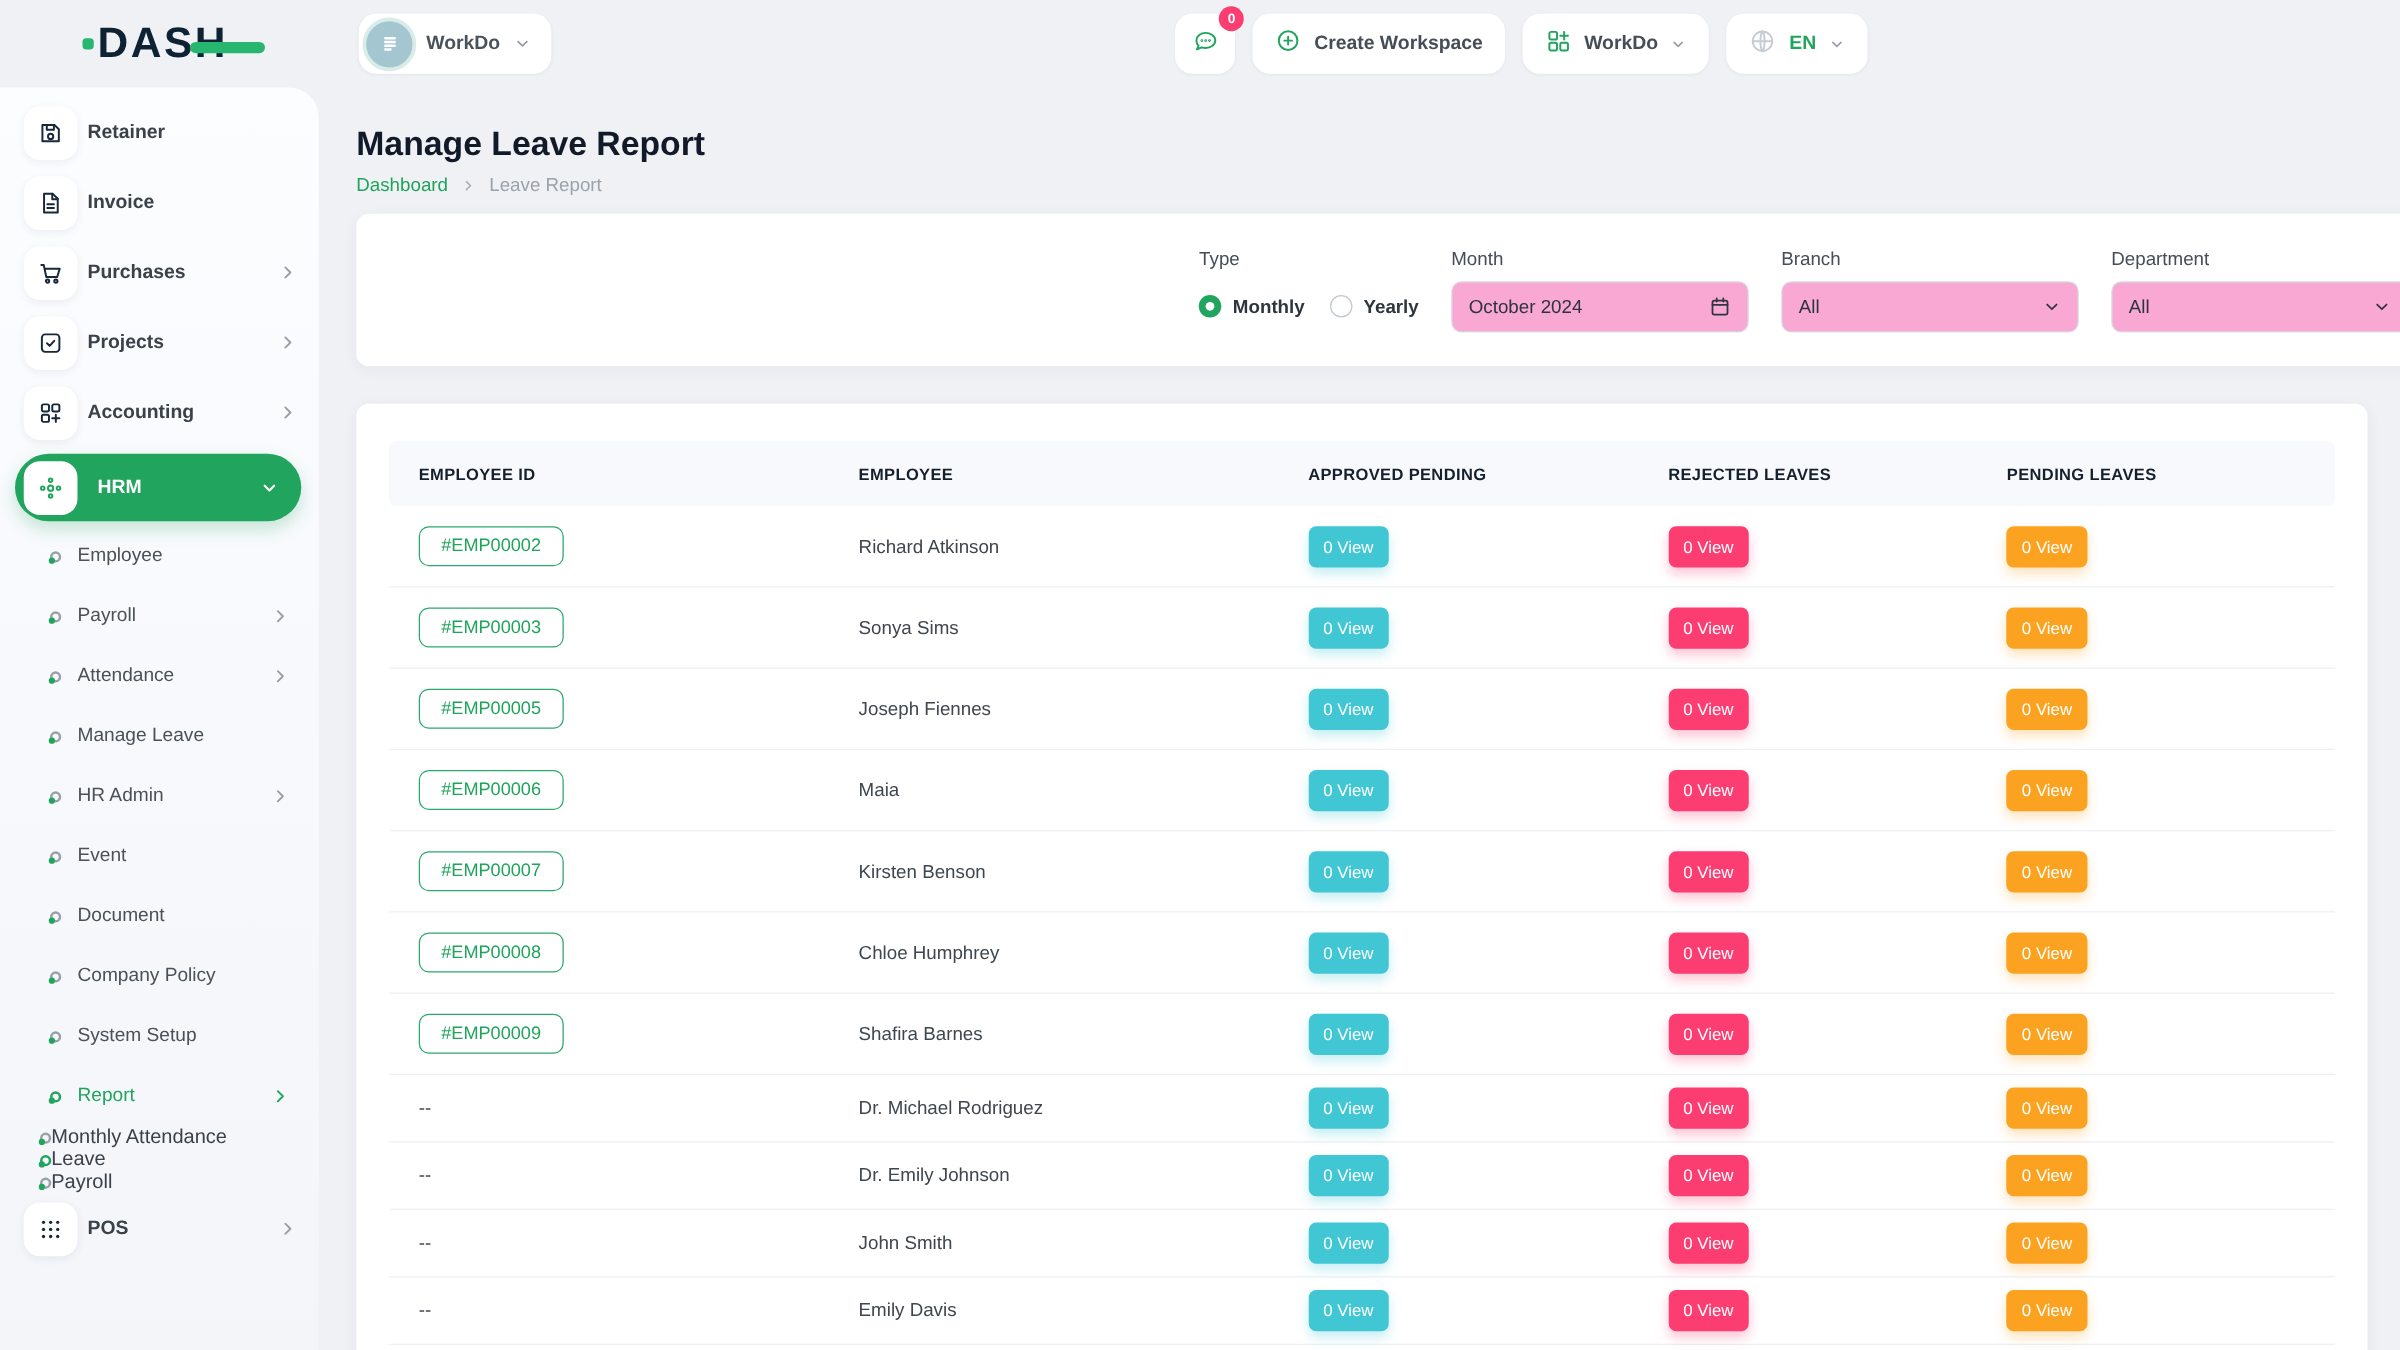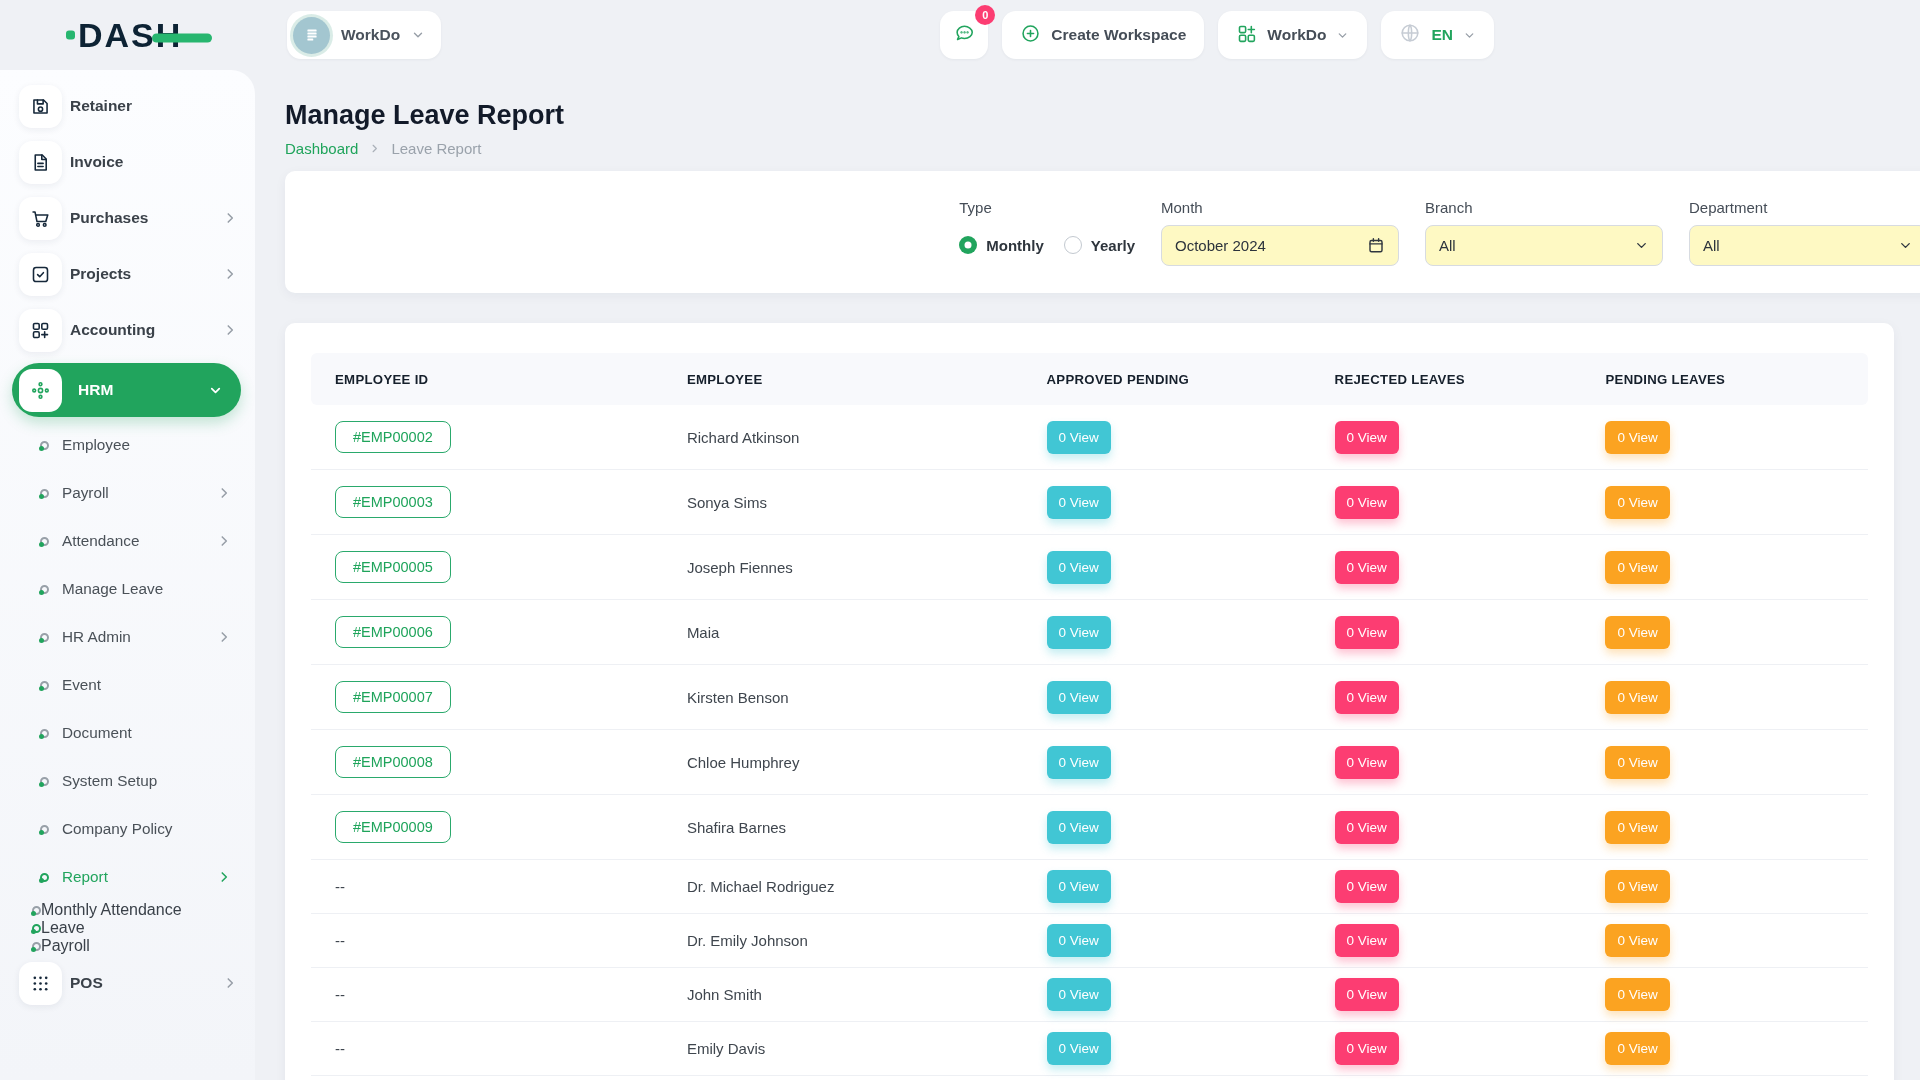--- a/index.html
+++ b/index.html
@@ -53,21 +53,21 @@
 
   .card { background:#fff; border-radius:10px; box-shadow:0 3px 12px rgba(25,42,70,.05); }
   .filter-card { margin-top:14px; width:1781px; height:122px; display:flex; align-items:center; justify-content:flex-end; gap:26px; padding-right:26px; }
   .fgroup { display:flex; flex-direction:column; gap:9px; }
   .flabel { font-size:15px; color:#454d57; }
   .radios { display:flex; gap:20px; align-items:center; height:41px; }
   .radio-label { display:flex; align-items:center; gap:9px; font-size:15px; font-weight:700; color:#2e353d; cursor:pointer; }
   .radio { width:18px; height:18px; border-radius:50%; border:1.5px solid #c3c9d0; background:#fff; position:relative; flex:none; }
   .radio.checked { border:none; background:#21a45d; }
   .radio.checked::after { content:''; position:absolute; width:7px; height:7px; background:#fff; border-radius:50%; left:50%; top:50%; transform:translate(-50%,-50%); }
-  .field { width:238px; height:41px; border:1px solid #d7dbe1; border-radius:8px; background:#fef9c3; display:flex; align-items:center; justify-content:space-between; padding:0 13px; font-size:15px; color:#2c333c; cursor:pointer; }
+  .field { width:238px; height:41px; border:1px solid #d7dbe1; border-radius:8px; background:#f9a8d4; display:flex; align-items:center; justify-content:space-between; padding:0 13px; font-size:15px; color:#2c333c; cursor:pointer; }
   .field .f-ic { color:#2f363f; display:flex; }
   .fbuttons { display:flex; gap:9px; align-self:flex-end; margin-bottom:28px; }
   .btn { width:39px; height:39px; border-radius:8px; border:none; display:flex; align-items:center; justify-content:center; color:#fff; cursor:pointer; }
   .btn-search { background:#1fa45b; box-shadow:0 5px 10px rgba(31,164,91,.25); }
   .btn-reset { background:#fc3d72; box-shadow:0 5px 10px rgba(252,61,114,.25); }
 
   
   .table-card { margin-top:30px; width:1609px; border-radius:10px 10px 0 0; padding:30px 26px 0; }
   .thead { display:grid; grid-template-columns:22.6% 23.1% 18.5% 17.4% auto; background:#f8f9fc; border-radius:6px; height:52px; align-items:center; }
   .th { padding-left:24px; font-size:13.2px; font-weight:700; color:#16202c; letter-spacing:.3px; }
@@ -289,25 +289,25 @@
         <div class="nav-item level2">
           <span class="bullet"></span>
           <span class="nav-label">Event</span>
         </div>
         <div class="nav-item level2">
           <span class="bullet"></span>
           <span class="nav-label">Document</span>
         </div>
         <div class="nav-item level2">
           <span class="bullet"></span>
+          <span class="nav-label">Company Policy</span>
+        </div>
+        <div class="nav-item level2">
+          <span class="bullet"></span>
           <span class="nav-label">System Setup</span>
-        </div>
-        <div class="nav-item level2">
-          <span class="bullet"></span>
-          <span class="nav-label">Company Policy</span>
         </div>
         <div class="nav-item level2 active">
           <span class="bullet"></span>
           <span class="nav-label">Report</span>
           <span class="chev">
             <svg width="14" height="14" viewBox="0 0 24 24" fill="none" stroke="currentColor" stroke-width="2.6" stroke-linecap="round" stroke-linejoin="round">
               <path d="M9 5l7 7-7 7"></path>
             </svg>
           </span>
         </div>

